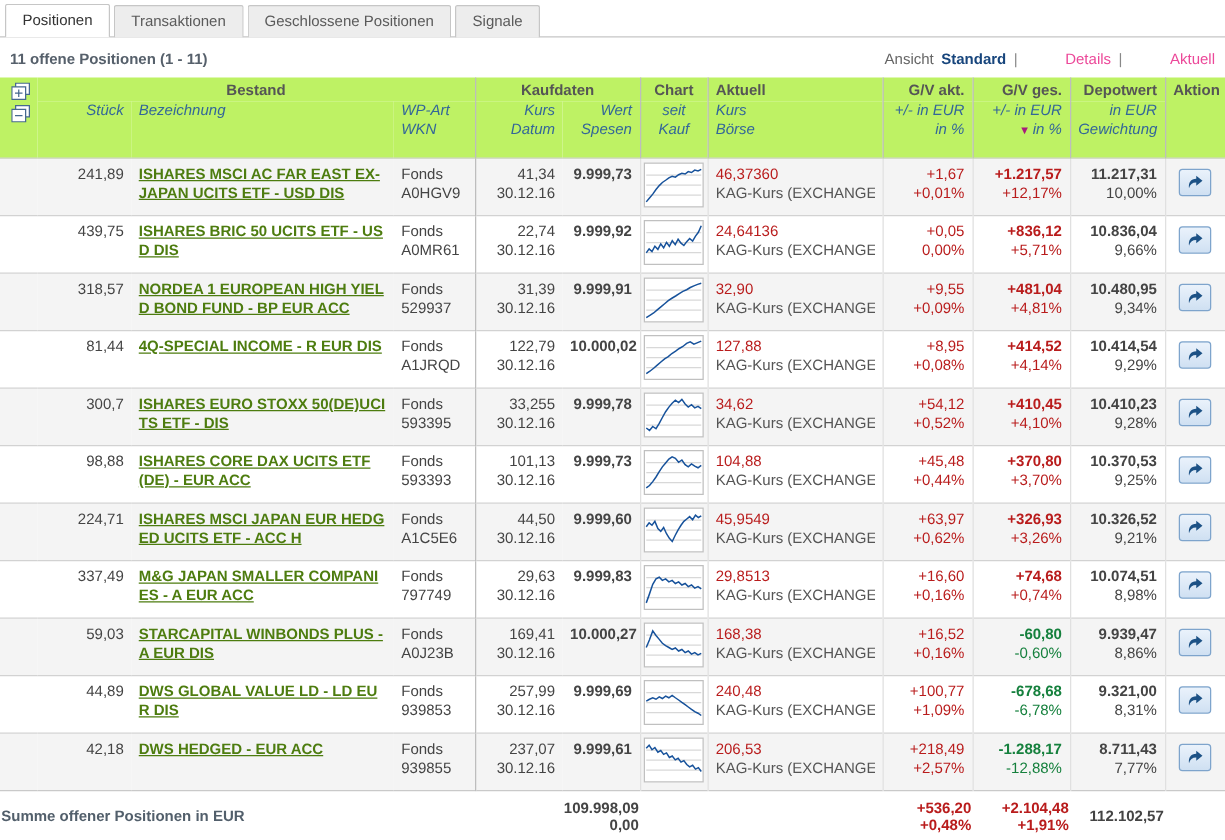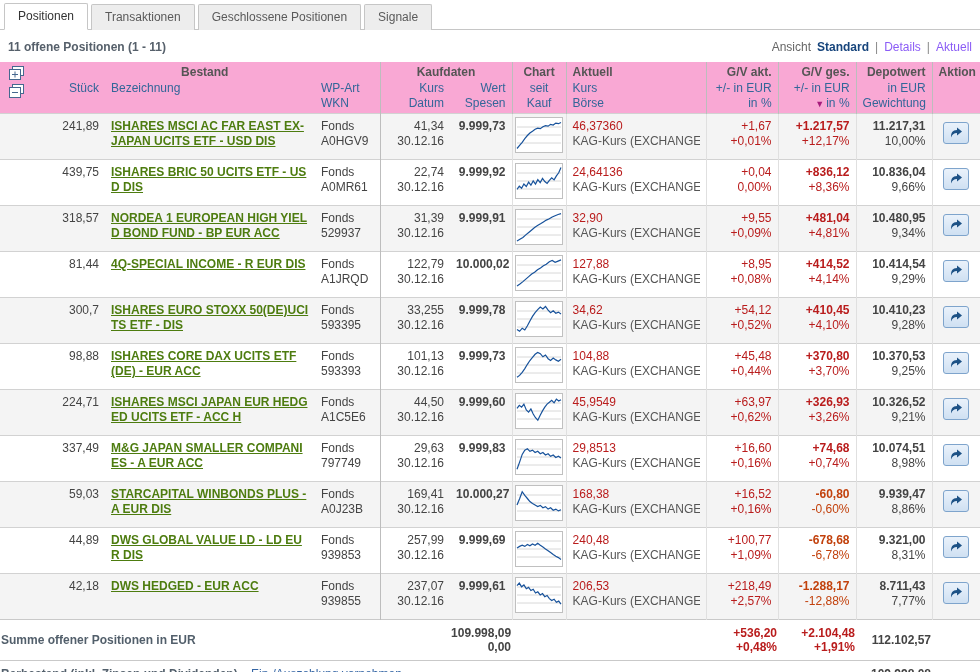--- a/index.html
+++ b/index.html
@@ -15,46 +15,46 @@
     border:1px solid #c6c6c6; border-bottom:none; border-radius:2px 2px 0 0;
     cursor:pointer; white-space:nowrap; margin-bottom:-1px;
   }
   .tab.active { background:#fff; font-weight:normal; color:#333; border-bottom:1px solid #fff; }
   
   .infobar { display:flex; align-items:center; justify-content:space-between; padding:6px 8px 5px 8px; height:32px; }
   .poscount { font-weight:bold; color:#56606b; }
   .viewswitch { display:flex; align-items:center; gap:6px; }
   .viewswitch .lbl { color:#666; }
   .viewswitch .active-view { color:#17457c; font-weight:bold; }
-  .viewswitch a { color:#8b5cf6; text-decoration:none; cursor:pointer; }
+  .viewswitch a { color:#ec4899; text-decoration:none; cursor:pointer;margin-left:32px; }
   .viewswitch .vsep { color:#888; }
   .save-btn {
     background:#a71c7c; color:#fff; font-weight:bold; font-size:12px;
     border:none; border-radius:3px; padding:6px 13px; margin-left:14px; cursor:pointer;
     font-family:"Liberation Sans", sans-serif;
   }
   
   table { width:980px; border-collapse:collapse; table-layout:fixed; }
   thead th {
-    background:#f9a8d4; font-weight:normal; vertical-align:top;
+    background:#bef264; font-weight:normal; vertical-align:top;
     padding:3px 6px 1px; line-height:15px;
   }
-  thead tr.sub th { padding-top:0; padding-bottom:1px; }
+  thead tr.sub th { padding-top:0; padding-bottom:14px;font-style:italic; }
   .gl { font-weight:bold; color:#555; }
   .sl { color:#336699; }
   th.hsep, td.hsep { border-right:1px solid #bdbdbd; }
   td.bsep { border-right:1px solid #e0e0e0; }
   tbody td { vertical-align:top; padding:5px 6px 4px; line-height:15px; }
   tbody tr { border-top:1px solid #d2d2d2; }
   tbody tr.odd { background:#f4f4f4; }
   tbody tr.even { background:#fff; }
   .ta-r { text-align:right; } .ta-c { text-align:center; } .ta-l { text-align:left; }
   .b { font-weight:bold; }
   .green { color:#b91c1c; }
-  .red { color:#c2410c; }
+  .red { color:#15803d; }
   .exch { color:#555; white-space:nowrap; overflow:hidden; }
   .fund-link { font-weight:bold; color:#4d7c0f; text-decoration:underline; word-break:break-all; cursor:pointer; }
   .sortarrow { color:#a71c7c; font-size:9px; margin-right:2px; }
   
   .spark-box { display:inline-block; width:48px; height:36px; background:#fff; border:1px solid #c0c0c0; }
   
   .action-btn {
     width:26px; height:22px; border:1px solid #7ea4cc; border-radius:3px;
     background:linear-gradient(#eaf2fb,#cfe0f2); cursor:pointer; padding:0;
     display:inline-flex; align-items:center; justify-content:center;
@@ -251,26 +251,26 @@
           <line x1="1" y1="25" x2="45" y2="25" stroke="#d8d8d8" stroke-width="1"></line>
           <polyline fill="none" stroke="#17529b" stroke-width="1.2" points="1.0,25.3 3.3,22.1 5.6,24.3 7.9,20.0 10.3,22.5 12.6,18.1 14.9,21.2 17.2,16.9 19.5,20.0 21.8,15.6 24.2,18.7 26.5,14.4 28.8,17.5 31.1,19.4 33.4,16.3 35.7,13.8 38.1,15.9 40.4,11.9 42.7,8.8 45.0,3.6"></polyline>
         </svg>
       </span>
     </td>
     <td class="bsep">
       <div class="green">24,64136</div>
       <div class="exch">KAG-Kurs (EXCHANGE_C...</div>
     </td>
     <td class="ta-r bsep">
-      <div class="signed green">+0,04</div>
+      <div class="signed green">+0,05</div>
       <div class="signed green">0,00%</div>
     </td>
     <td class="ta-r bsep">
       <div class="signed b green">+836,12</div>
-      <div class="signed green">+8,36%</div>
+      <div class="signed green">+5,71%</div>
     </td>
     <td class="ta-r bsep">
       <div class="b">10.836,04</div>
       <div>9,66%</div>
     </td>
     <td class="ta-c" style="padding-top:8px;">
       <button class="action-btn" title="">
         <svg width="14" height="12" viewBox="0 0 14 12">
           <path d="M8 0.5 L13 4.5 L8 8.5 L8 6 C4.8 6 3 7.5 2.2 10.5 C1.6 6 3.6 2.9 8 2.9 Z" fill="#1d5286"></path>
         </svg>

